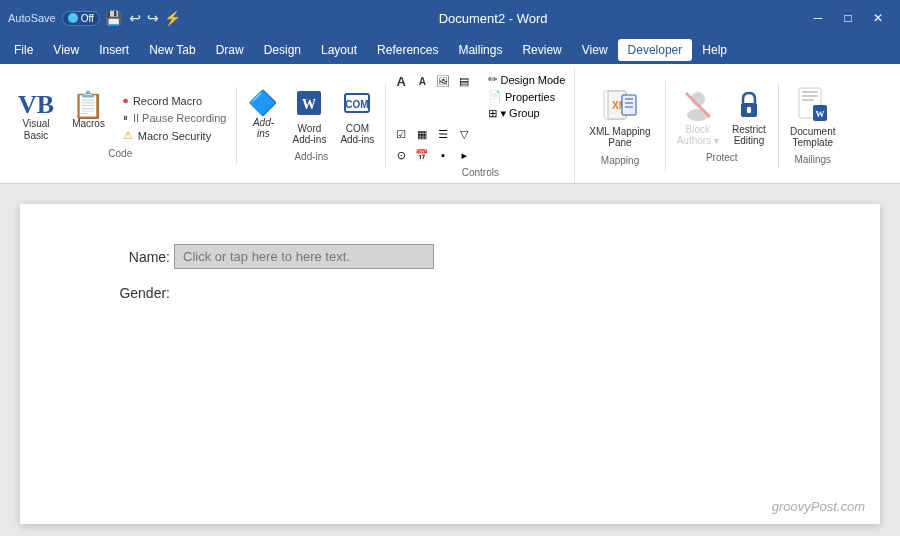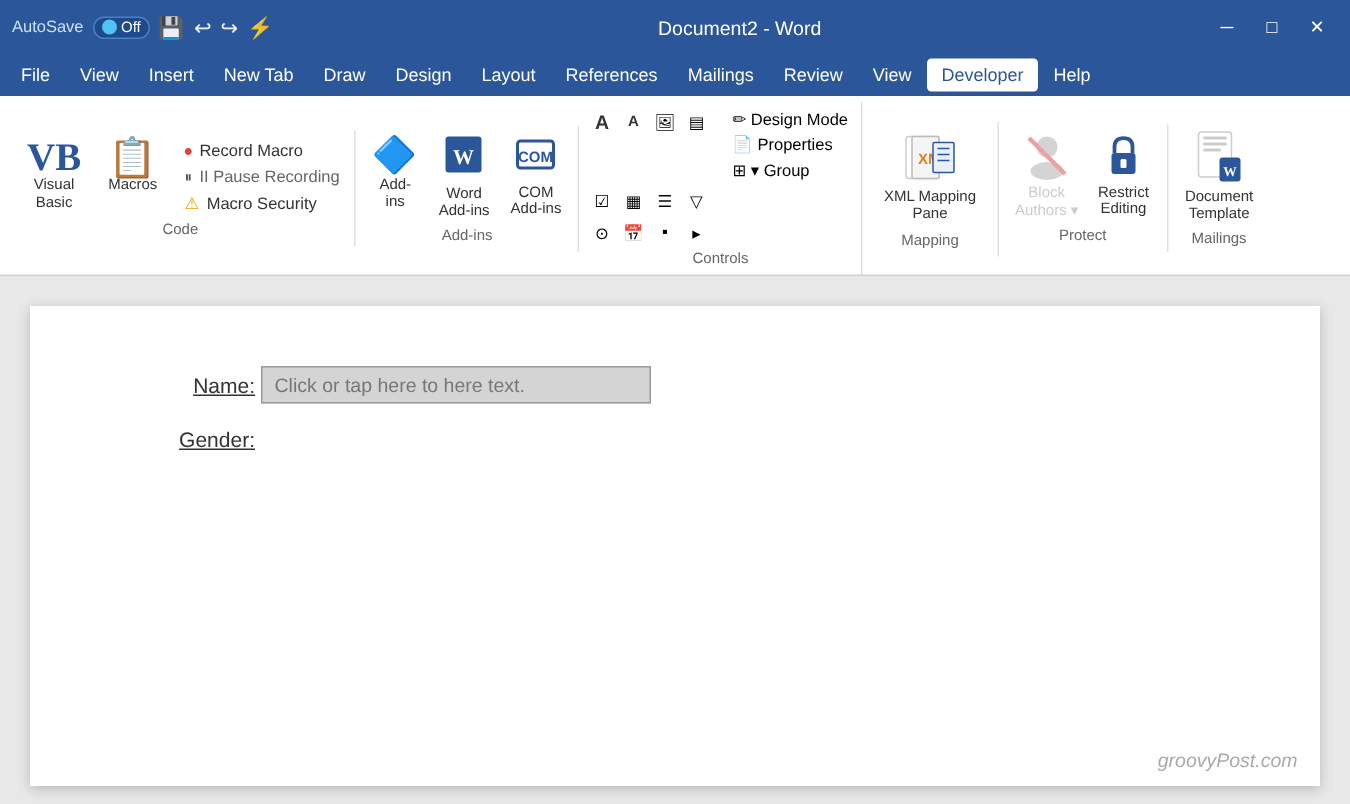--- a/index.html
+++ b/index.html
@@ -161,21 +161,20 @@
       display: flex;
       align-items: center;
       margin-bottom: 16px;
     }
     .doc-field-label {
       font-size: 14px;
       color: #333;
       margin-right: 4px;
       min-width: 70px;
       text-align: right;
-      text-decoration: underline;
     }
     .doc-text-box {
       border: 1px solid #999;
       background: #d4d4d4;
       padding: 4px 8px;
       font-size: 13px;
       color: #555;
       min-width: 260px;
       cursor: text;
     }
@@ -261,21 +260,21 @@
         </div>
       </div>
     </div>
     <div class="ribbon-group-label">Code</div>
   </div>
 
   <div class="ribbon-group">
     <div class="ribbon-group-content" style="gap:4px;">
       <div class="ribbon-btn">
         <span style="font-size:24px;">🔷</span>
-        <span style="font-size:10px; color:#333; text-align:center;">Add-<br>ins</span>
+        <span style="font-size:10px; color:#333; text-align:center;font-style:italic;">Add-<br>ins</span>
       </div>
       <div class="ribbon-btn">
         <span style="font-size:24px;">
           <svg width="28" height="28" viewBox="0 0 28 28">
             <rect x="2" y="2" width="24" height="24" rx="2" fill="#2b579a"></rect>
             <text x="14" y="20" text-anchor="middle" fill="white" font-size="14" font-weight="bold" font-family="serif">W</text>
           </svg>
         </span>
         <span style="font-size:10px; color:#333; text-align:center;">Word<br>Add-ins</span>
       </div>

